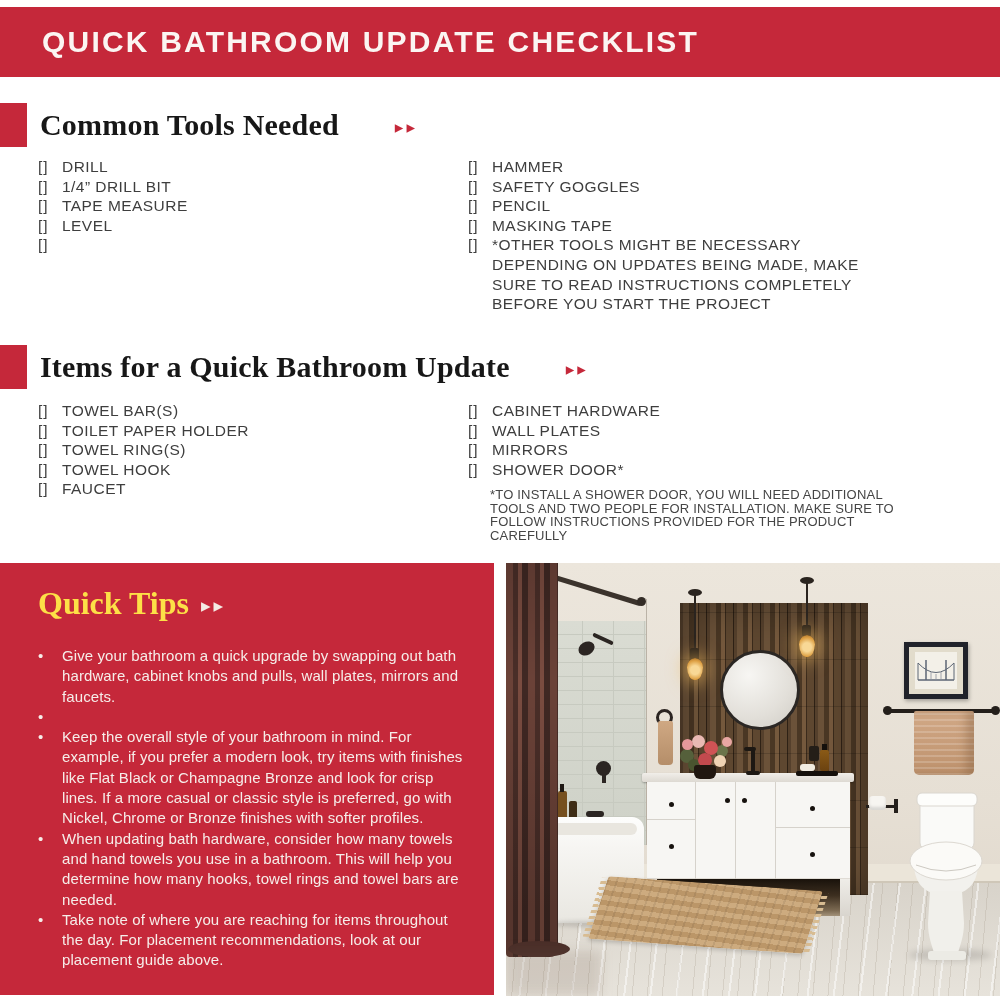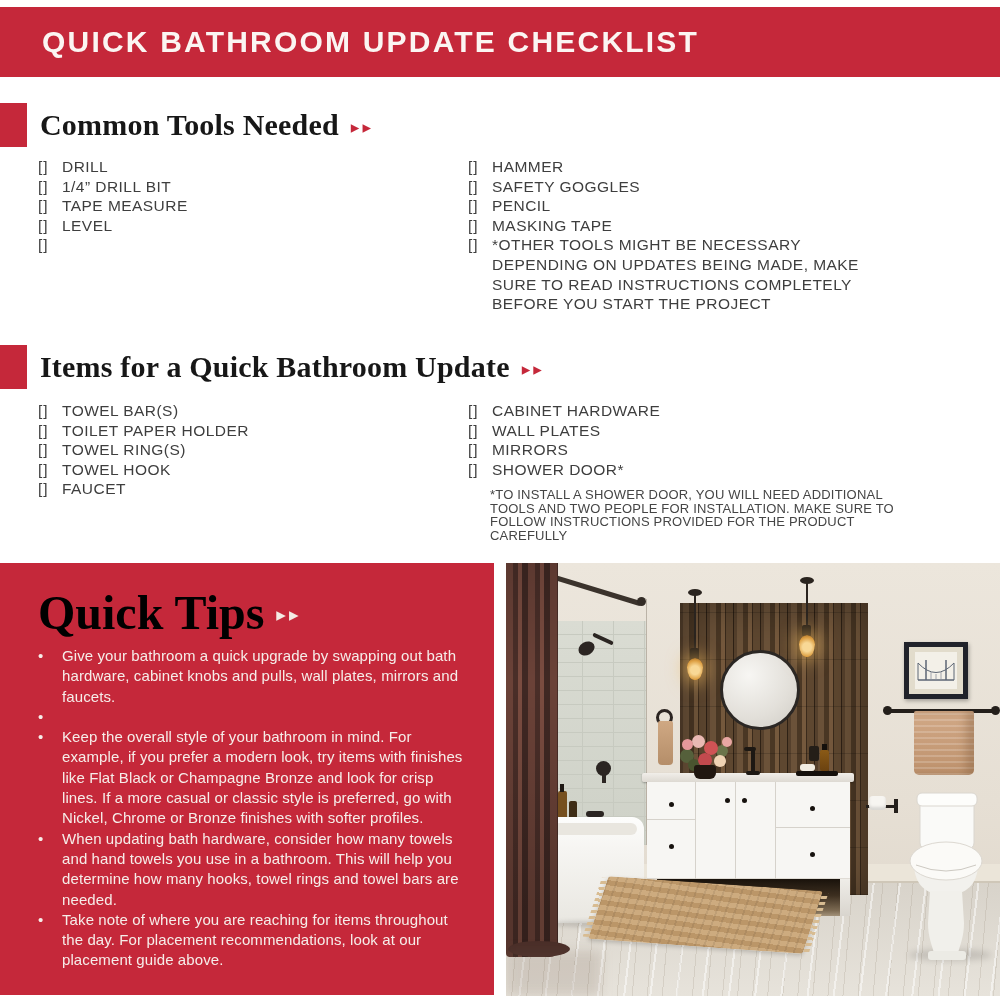--- a/index.html
+++ b/index.html
@@ -5,36 +5,36 @@
   * { margin:0; padding:0; box-sizing:border-box; }
   html,body { width:1000px; height:1000px; background:#ffffff; font-family:"Liberation Sans", sans-serif; }
   .page { position:relative; width:1000px; height:1000px; background:#fff; overflow:hidden; }
 
   
   .banner { position:absolute; left:0; top:7px; width:1000px; height:70px; background:#c5283a; }
   .banner h1 { margin-left:42px; line-height:70px; font-size:30px; font-weight:700; letter-spacing:2.2px; color:#fbf5f2; }
 
   
   .accent { position:absolute; left:0; width:27px; height:44px; background:#c5283a; }
-  .sec-head { position:absolute; left:40px; height:46px; display:flex; align-items:center; }
+  .sec-head { position:absolute; left:40px; height:46px; display:flex; align-items:center;gap:44px; }
   .sec-head .t { font-family:"Liberation Serif", serif; font-weight:700; font-size:30px; color:#171717; letter-spacing:0.2px; }
   .arrows { font-family:"DejaVu Sans", sans-serif; font-size:17px; letter-spacing:3px; margin-left:12px; color:#c5283a; padding-top:3px; }
 
   
   .chk-col { position:absolute; }
   .item { display:flex; align-items:flex-start; font-size:15.5px; line-height:19.6px; color:#3e3e3e; letter-spacing:0.45px; }
   .cb { flex:0 0 auto; width:17px; margin-right:7px; color:#3e3e3e; letter-spacing:1px; }
   .col-narrow .lbl { max-width:280px; }
   .col-wide .lbl { max-width:402px; }
   .footnote { position:absolute; left:490px; top:488px; width:438px; font-size:13px; line-height:13.6px; letter-spacing:0.2px; color:#454545; }
 
   
   .tips { position:absolute; left:0; top:563px; width:494px; height:432px; background:#c5283a; }
   .tips-head { position:absolute; left:38px; top:22px; display:flex; align-items:center; }
-  .tips-head .t { font-family:"Liberation Serif", serif; font-weight:700; font-size:48px; color:#000000; }
+  .tips-head .t { font-family:"Liberation Serif", serif; font-weight:700; font-size:32px; color:#fde047; }
   .tips-head .arrows { color:#f4ebe4; font-size:19px; }
   .tips ul { position:absolute; left:38px; top:83px; width:430px; list-style:none; }
   .tips li { display:flex; align-items:flex-start; color:#f6ede9; font-size:15px; line-height:20.3px; letter-spacing:0.1px; }
   .tips .dot { flex:0 0 auto; width:24px; }
   .tips .txt { max-width:406px; }
 
   
   .photo { position:absolute; left:506px; top:563px; width:494px; height:433px; overflow:hidden; background:linear-gradient(180deg,#ece6dc 0%,#e6dfd4 55%,#ded6ca 100%); }
   .photo div { position:absolute; }
   .ph-baseboard { left:0; top:301px; width:494px; height:19px; background:#ebe5d9; border-bottom:2px solid #cfc7b8; }

